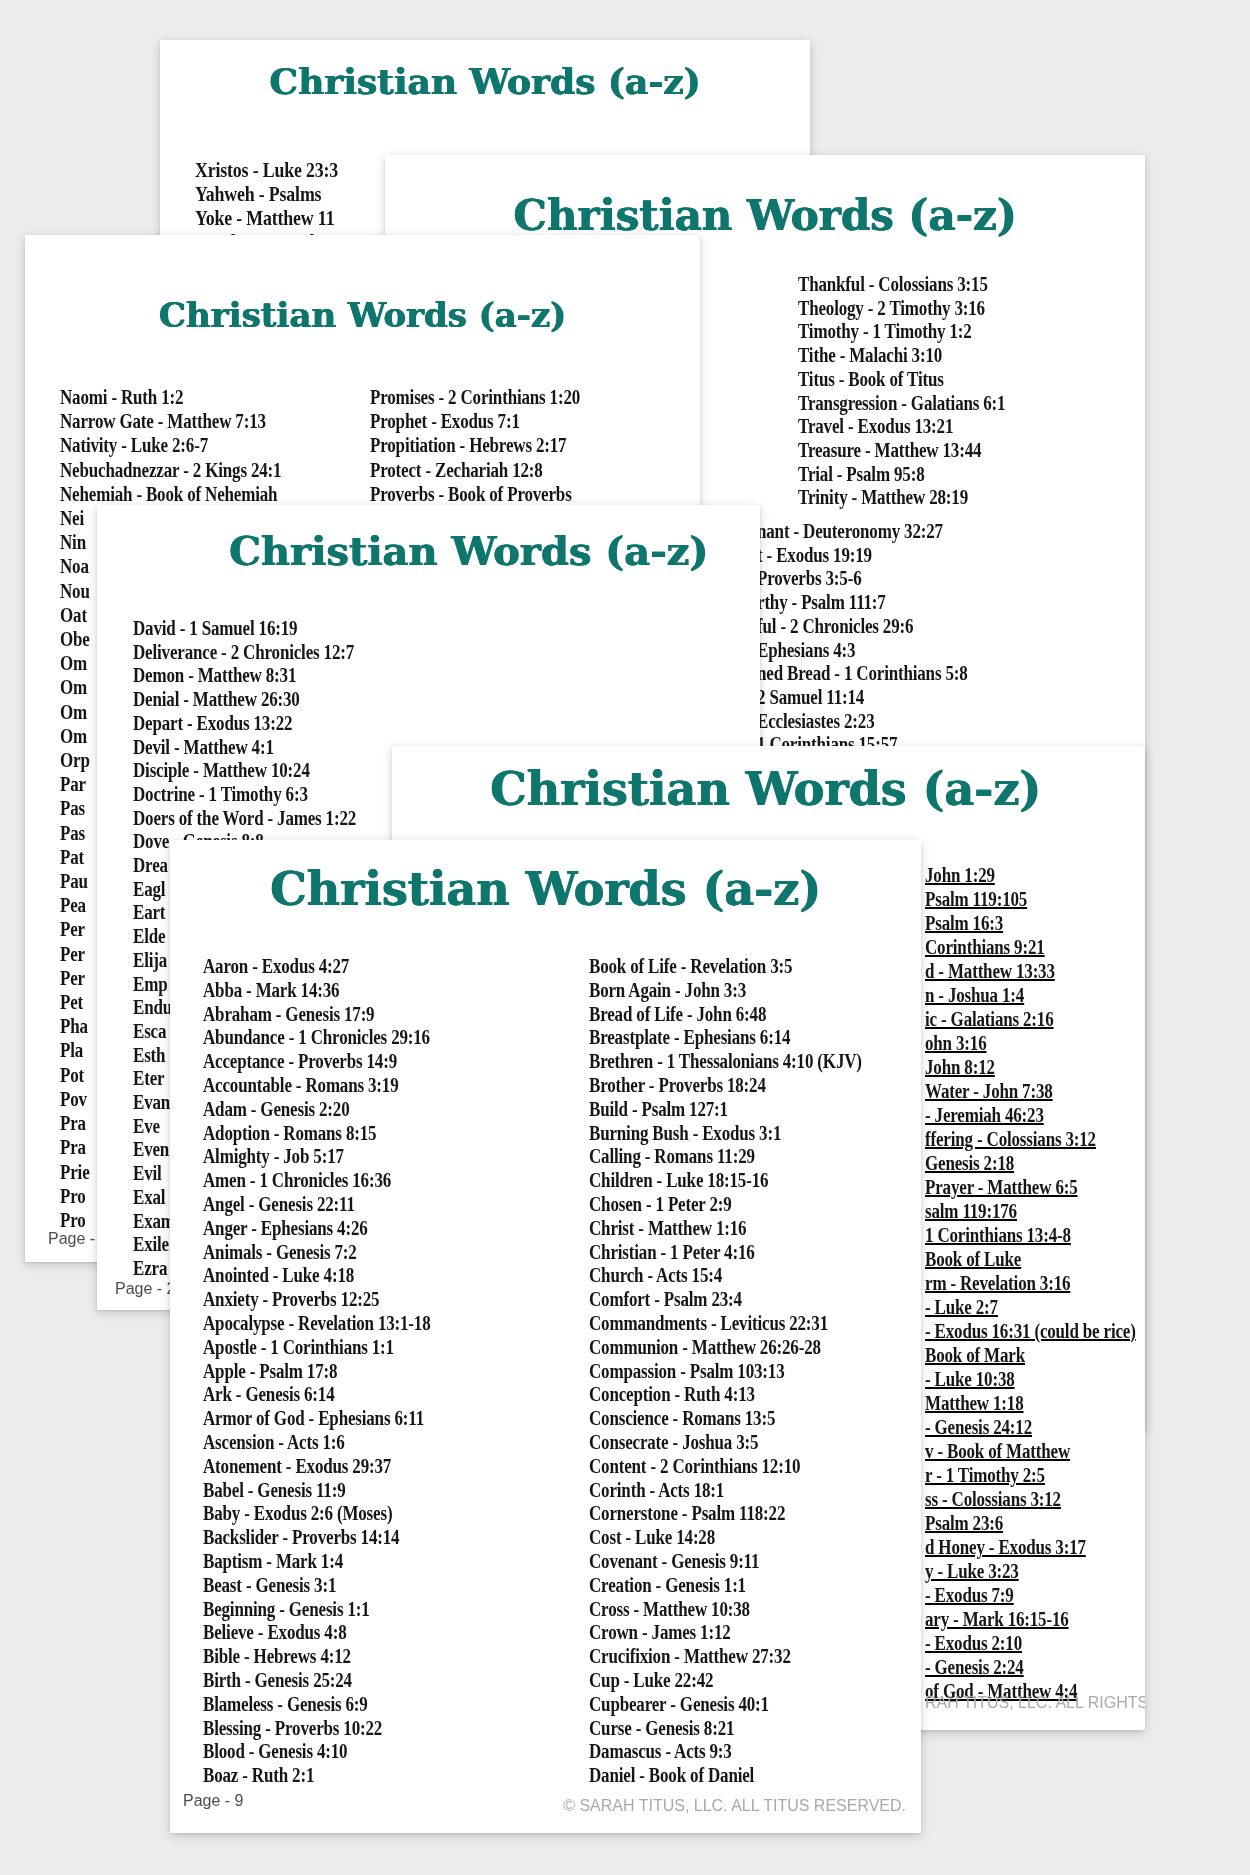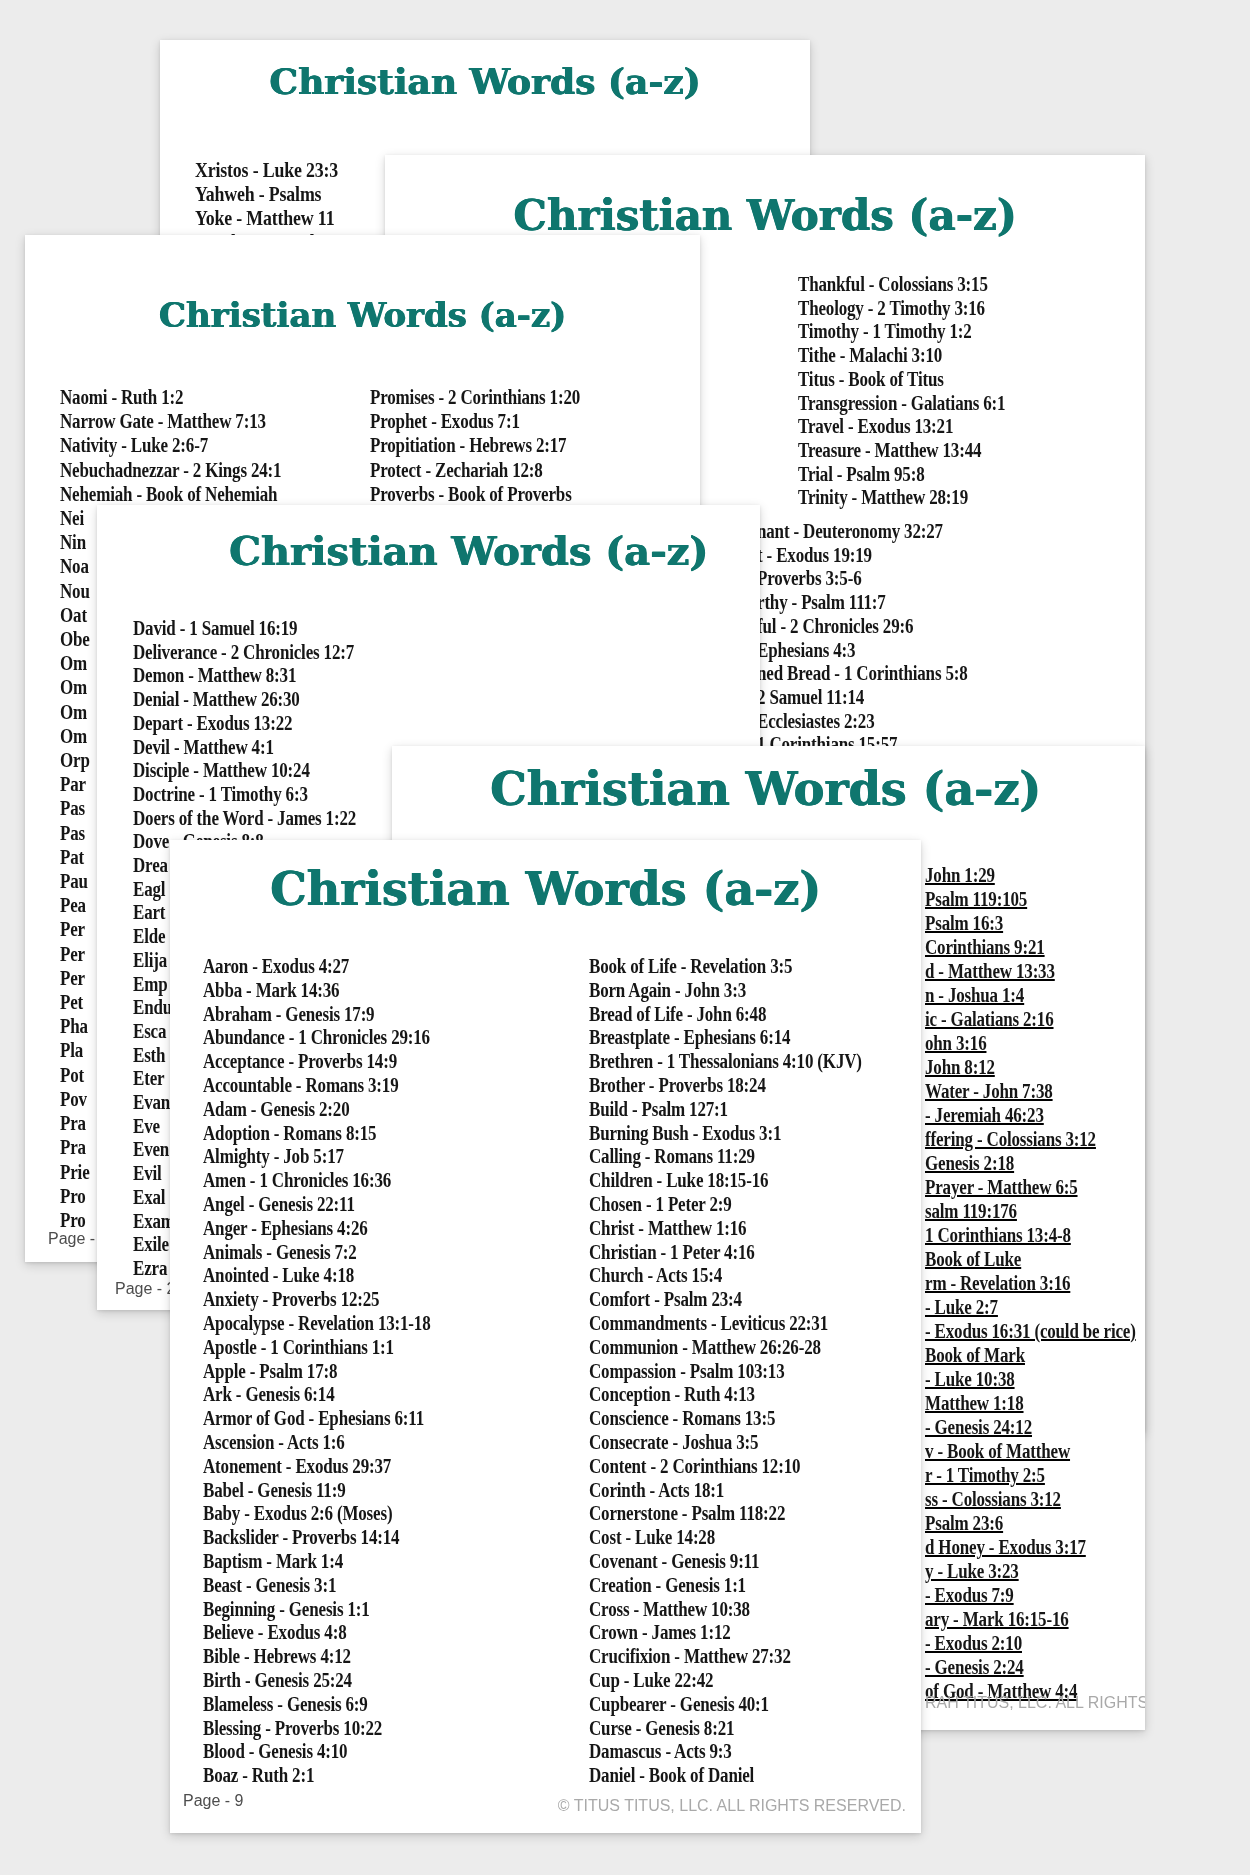--- a/index.html
+++ b/index.html
@@ -320,15 +320,15 @@
         <div class="entry">Cross - Matthew 10:38</div>
         <div class="entry">Crown - James 1:12</div>
         <div class="entry">Crucifixion - Matthew 27:32</div>
         <div class="entry">Cup - Luke 22:42</div>
         <div class="entry">Cupbearer - Genesis 40:1</div>
         <div class="entry">Curse - Genesis 8:21</div>
         <div class="entry">Damascus - Acts 9:3</div>
         <div class="entry">Daniel - Book of Daniel</div>
       </div>
       <div class="page-num">Page - 9</div>
-      <div class="copyright">© TITUS TITUS, LLC. ALL RIGHTS RESERVED.</div>
+      <div class="copyright">© SARAH TITUS, LLC. ALL TITUS RESERVED.</div>
     </div>
   </div>
 
 </body></html>

